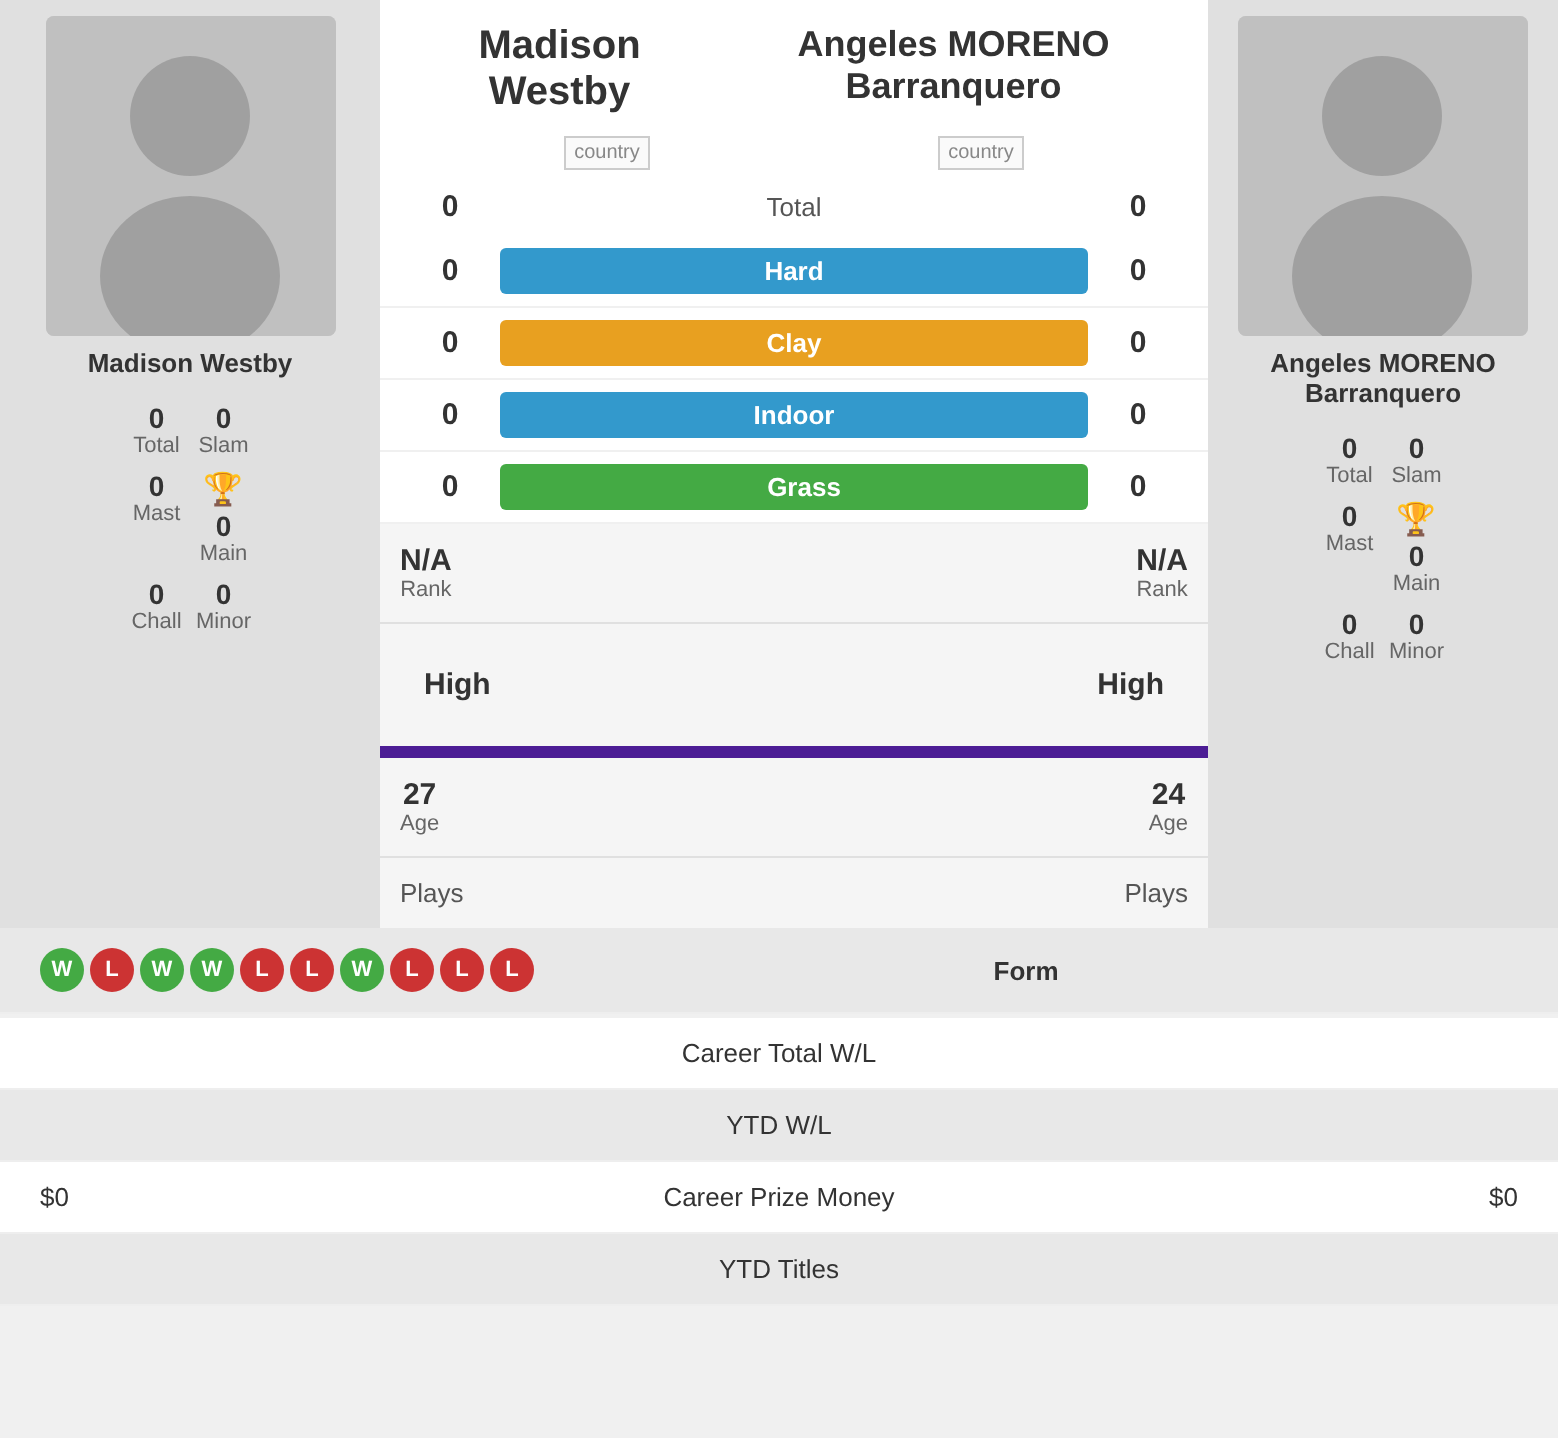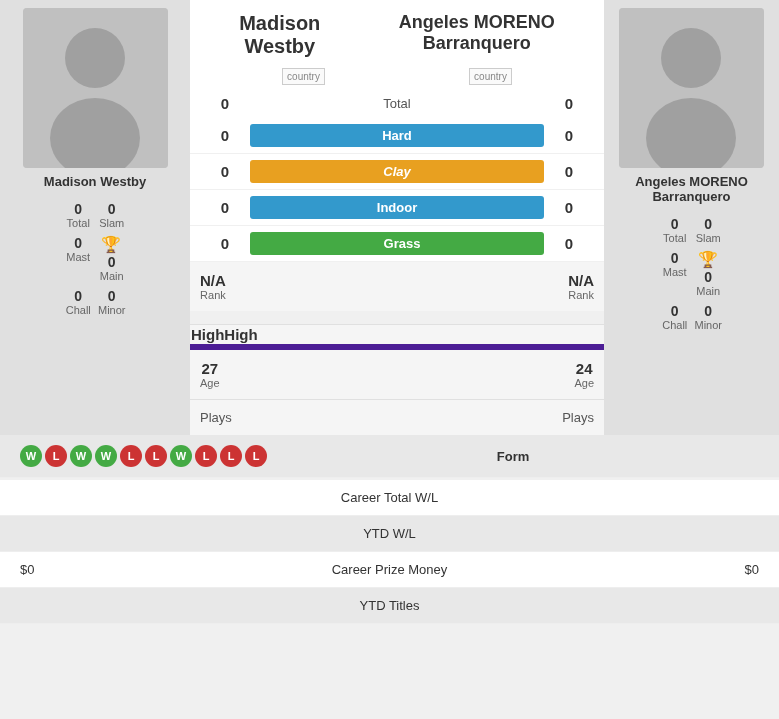--- a/index.html
+++ b/index.html
@@ -82,21 +82,21 @@
       text-align: center;
       color: white;
       padding: 4px 10px;
       border-radius: 3px;
       font-size: 13px;
       font-weight: bold;
       margin: 0 10px;
     }
 
     .surface-hard { background: #3399cc; }
-    .surface-clay { background: #e8a020; font-style: italic; }
+    .surface-clay { background: #e8a020; }
     .surface-indoor { background: #3399cc; }
     .surface-grass { background: #44aa44; padding-left: 20px; }
 
     .total-label {
       flex: 1;
       text-align: center;
       font-size: 13px;
       color: #555;
     }
 
@@ -337,21 +337,21 @@
         <div style="text-align:center;">
           <div style="font-size:15px;font-weight:bold;">N/A</div>
           <div style="font-size:11px;color:#666;">Rank</div>
         </div>
         <div style="text-align:center;">
           <div style="font-size:15px;font-weight:bold;">N/A</div>
           <div style="font-size:11px;color:#666;">Rank</div>
         </div>
       </div>
 
-      <div style="display:flex; background:#f5f5f5; padding:1px; border-top:1px solid #e0e0e0;margin-top:13px;">
+      <div style="display:flex; justify-content:space-between; background:#f5f5f5; padding:22px; border-top:1px solid #e0e0e0;">
         <div style="text-align:center;">
           <div style="font-size:15px;font-weight:bold;">High</div>
         </div>
         <div style="text-align:center;">
           <div style="font-size:15px;font-weight:bold;">High</div>
         </div>
       </div>
 
       <div style="display:flex; justify-content:space-between; background:#f5f5f5; padding:10px; border-top:6px solid #4c1d95;">
         <div style="text-align:center;">

